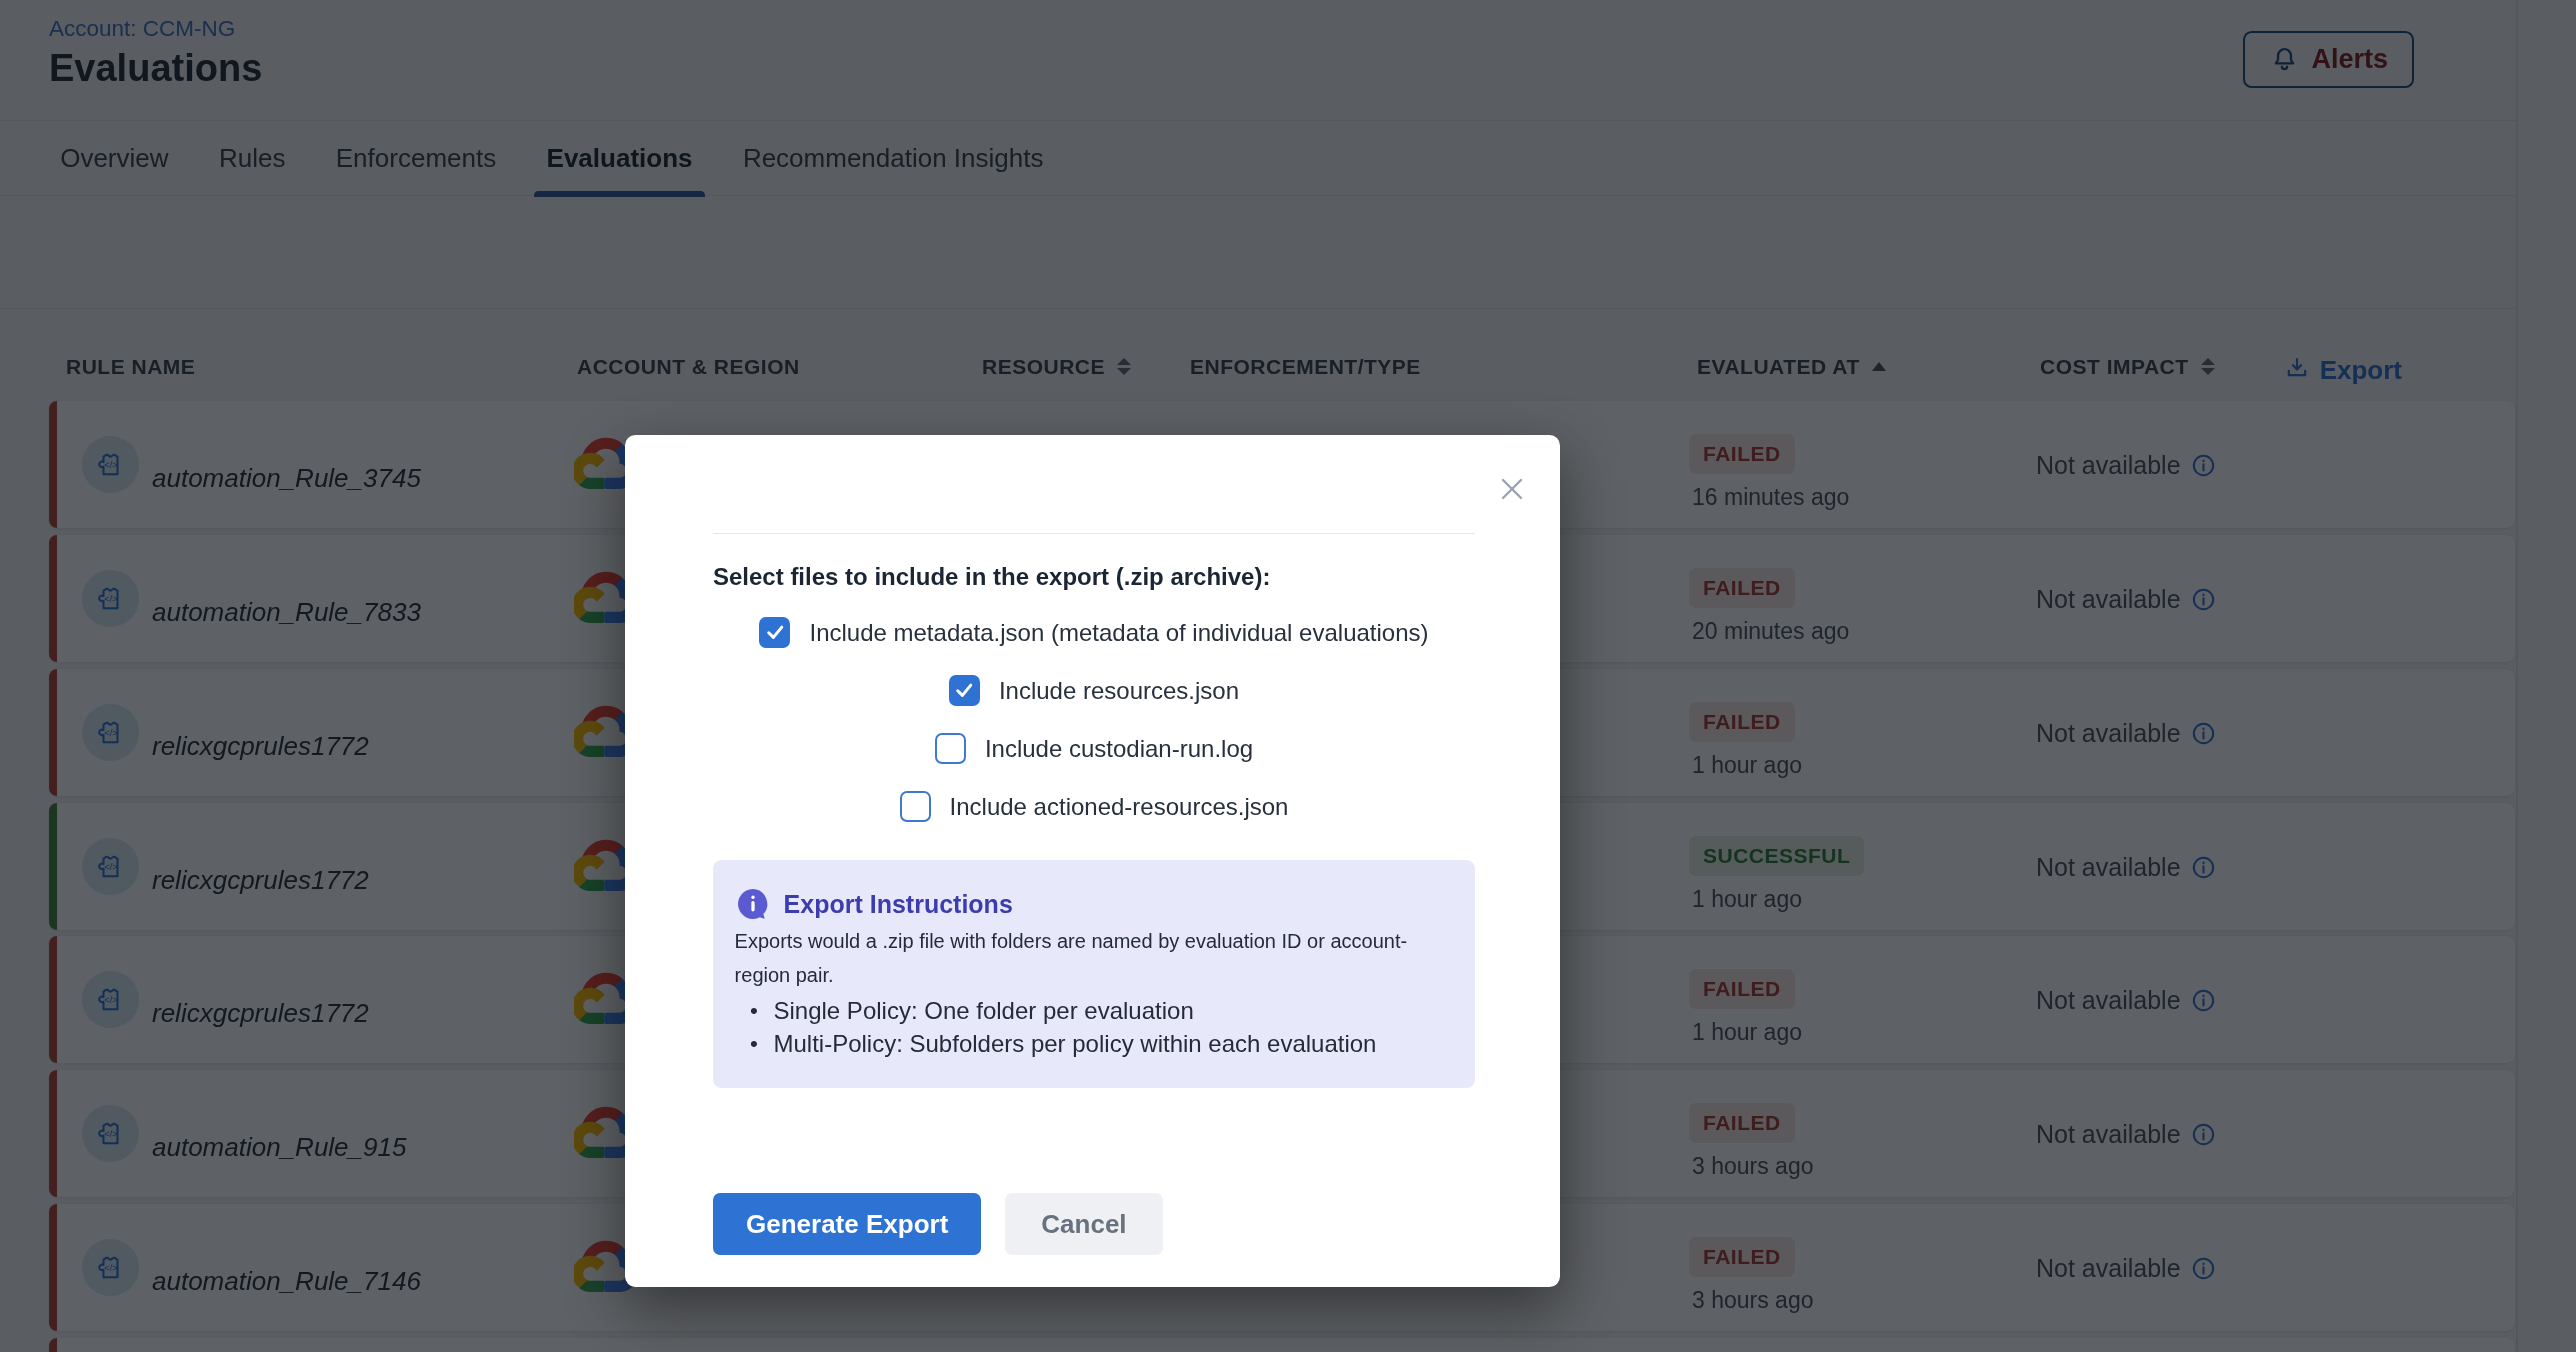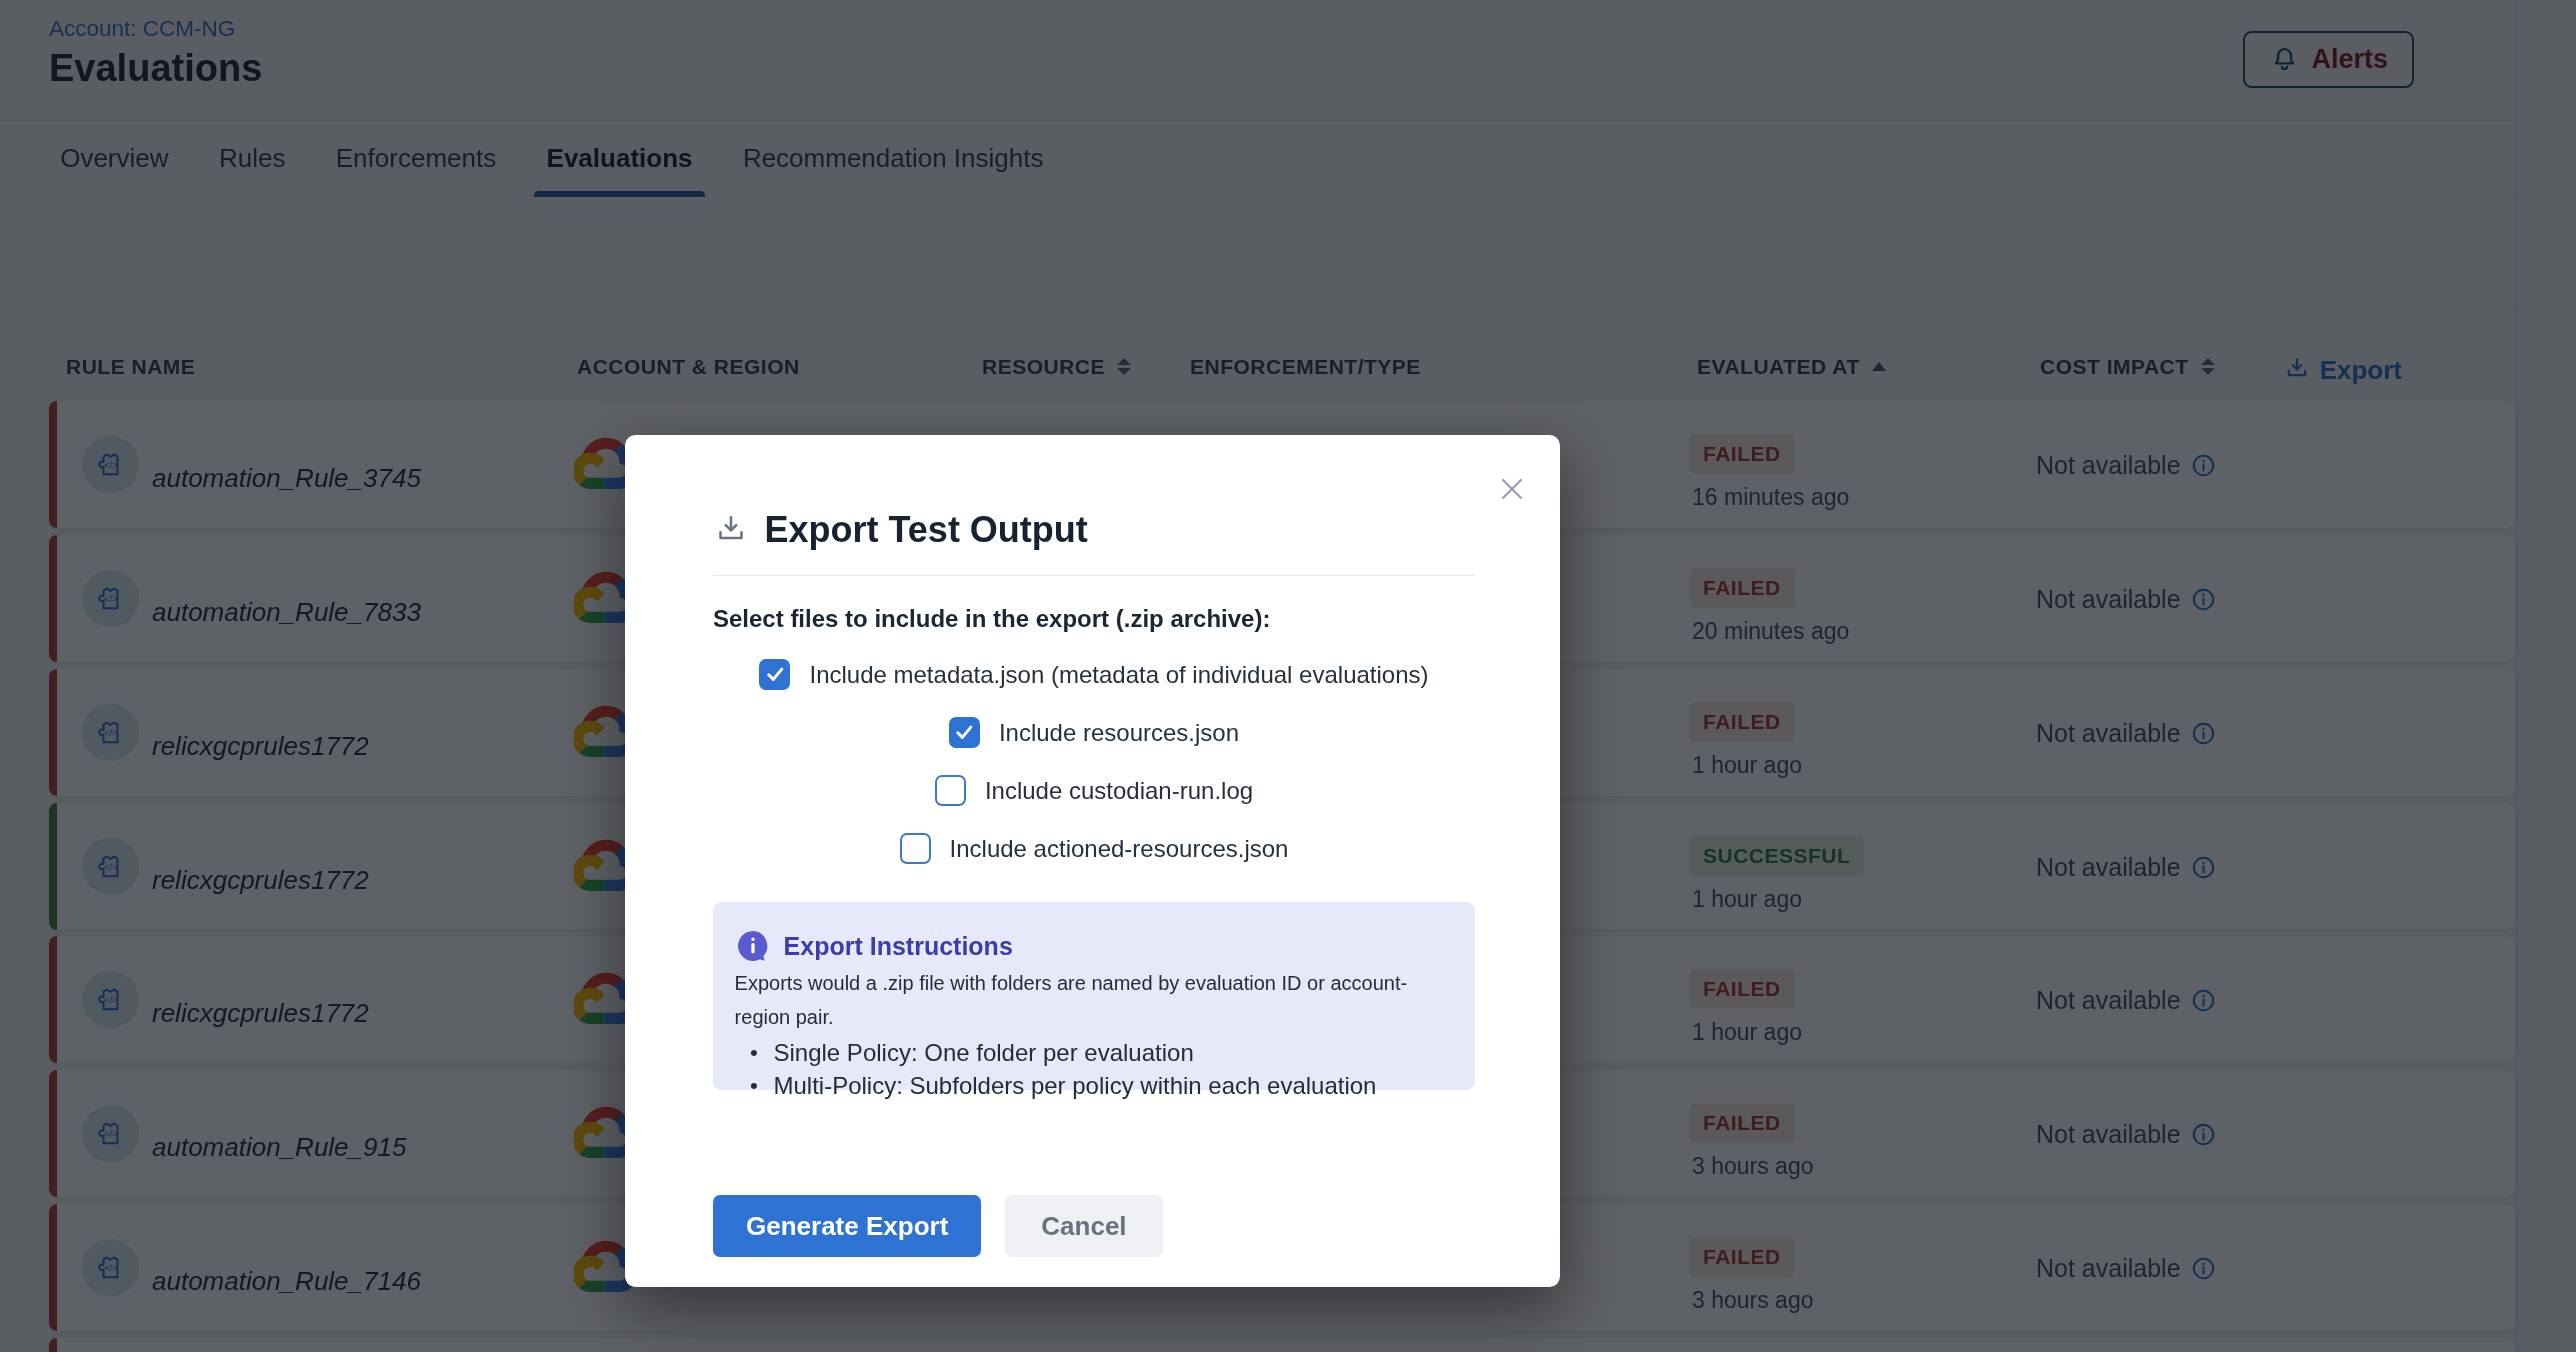--- a/index.html
+++ b/index.html
@@ -83,21 +83,21 @@
   .modal-title-row { display:flex; align-items:center; gap:15.5px; }
   .modal-title { font-size:36px; font-weight:700; color:#182230; }
   .modal-divider { border:none; border-top:1.7px solid #e6e8ee; margin-top:24px; }
   .select-label { margin-top:29px; font-size:24px; font-weight:700; color:#1b2533; }
   .cb-list { margin-top:26px; }
   .cb-row { display:flex; align-items:center; gap:19px; height:31px; margin-bottom:27px; cursor:pointer;justify-content:center; }
   .cb-box { width:31px; height:31px; border-radius:7px; flex:0 0 auto; display:flex; align-items:center; justify-content:center; }
   .cb-box.checked { background:#2e72d3; }
   .cb-box.unchecked { background:#fff; border:2.6px solid #3f78d1; }
   .cb-label { font-size:24px; color:#27303c; }
-  .info-box { margin-top:38px; width:762px; height:188px; background:#e8e8fb; border-radius:8.6px;
+  .info-box { margin-top:38px; width:762px; height:228px; background:#e8e8fb; border-radius:8.6px;
     padding:26px 24px 0 21.6px; }
   .info-head { display:flex; align-items:center; gap:13px; }
   .info-head-label { font-size:25px; font-weight:700; color:#3c3cae; }
   .info-body { margin-top:2px; font-size:20px; color:#242c38; line-height:34px; width:717px; }
   .info-bullets { margin-top:1.7px; }
   .info-bullet { display:flex; gap:15.5px; font-size:24px; color:#242c38; line-height:33px; padding-left:15.5px; }
   .info-bullet .dot { font-size:22.5px; }
   .modal-actions { margin-top:60px; display:flex; gap:24px; }
   .btn { border:none; border-radius:7px; height:62px; font-size:26px; font-weight:700; cursor:pointer;
     font-family:inherit; display:flex; align-items:center; justify-content:center;margin-top:45px; }
@@ -431,30 +431,20 @@
 <div class="modal">
   <div class="modal-close">
     <span style="display:flex">
       <svg width="36" height="36" viewBox="0 0 24 24" fill="none" stroke="#98a1b0" stroke-width="1.5" stroke-linecap="round">
         <line x1="6" y1="6" x2="18" y2="18"></line>
           <line x1="18" y1="6" x2="6" y2="18"></line>
       </svg>
     </span>
   </div>
 
-  <div class="modal-title-row">
-    <span style="display:flex">
-      <svg width="36" height="36" viewBox="0 0 24 24" fill="none" stroke="#6a7286" stroke-width="1.7" stroke-linecap="round" stroke-linejoin="round">
-        <path d="M12 3.5v8.5"></path>
-          <path d="M8.5 8.8 12 12.3l3.5-3.5"></path>
-          <path d="M5 13.5v3.8h14v-3.8"></path>
-      </svg>
-    </span>
-    <span class="modal-title">Export Test Output</span>
-  </div>
 
   <hr class="modal-divider">
 
   <div class="select-label">Select files to include in the export (.zip archive):</div>
 
   <div class="cb-list" id="cblist">
       <div class="cb-row">
         <span class="cb-box checked">
           <svg width="22.5" height="22.5" viewBox="0 0 24 24" fill="none" stroke="#fff" stroke-width="3.2" stroke-linecap="round" stroke-linejoin="round">
             <polyline points="5 12.5 10 17.5 19 6.5"></polyline>

